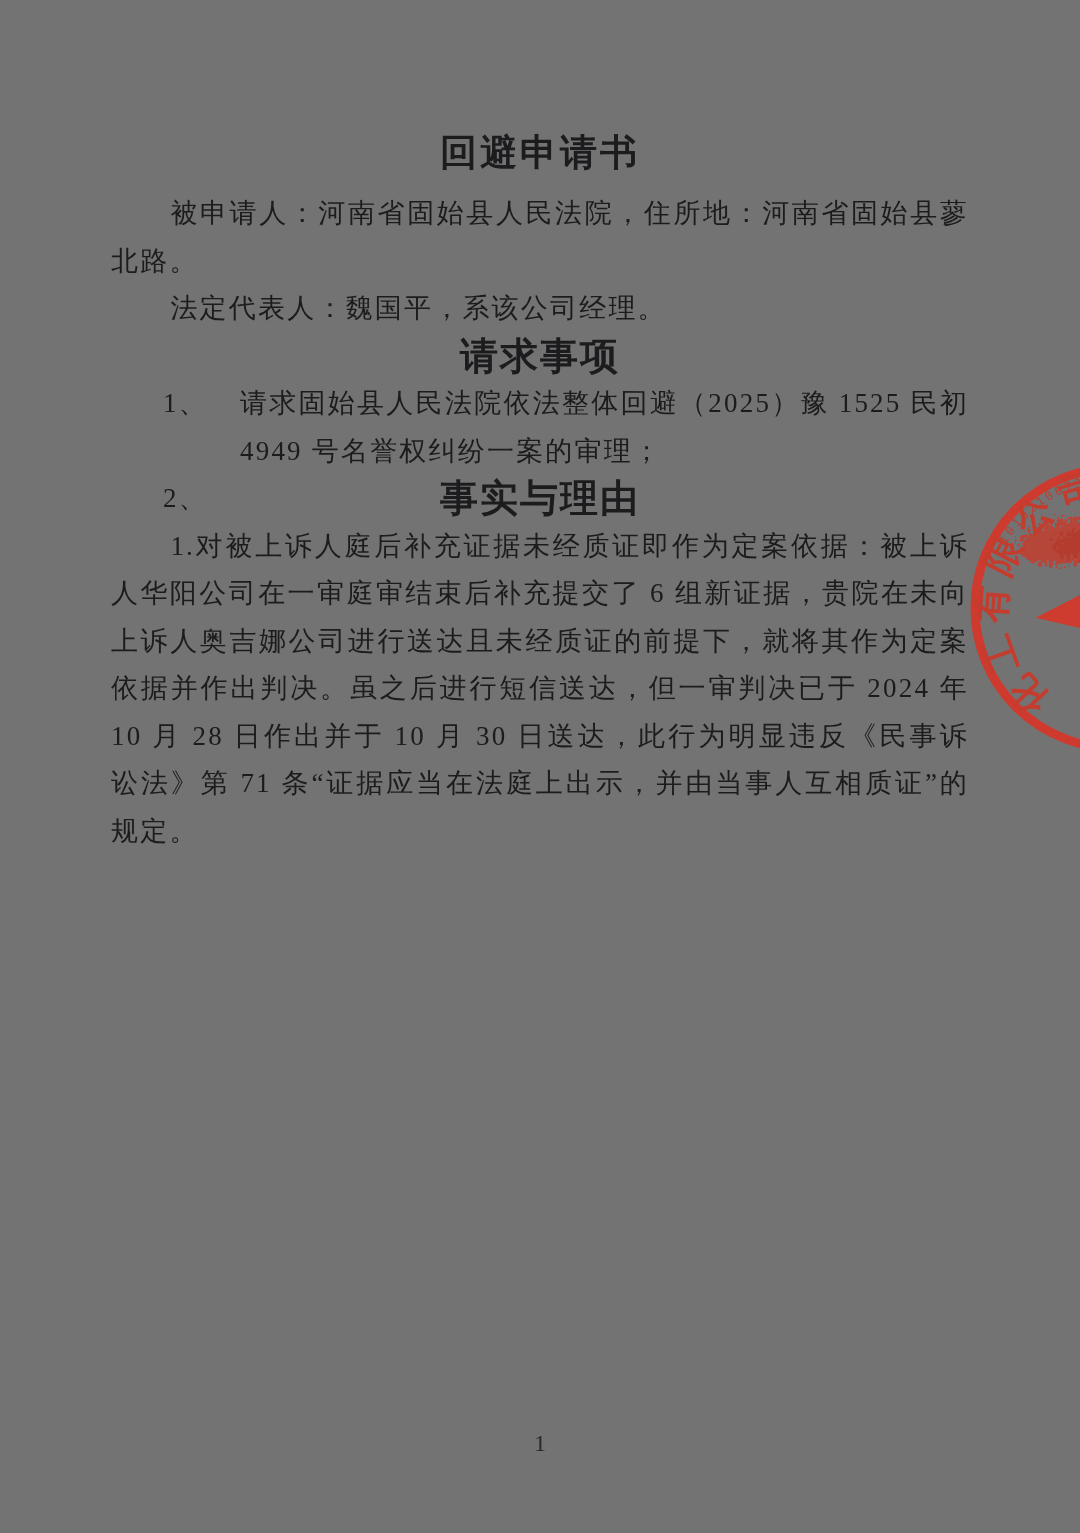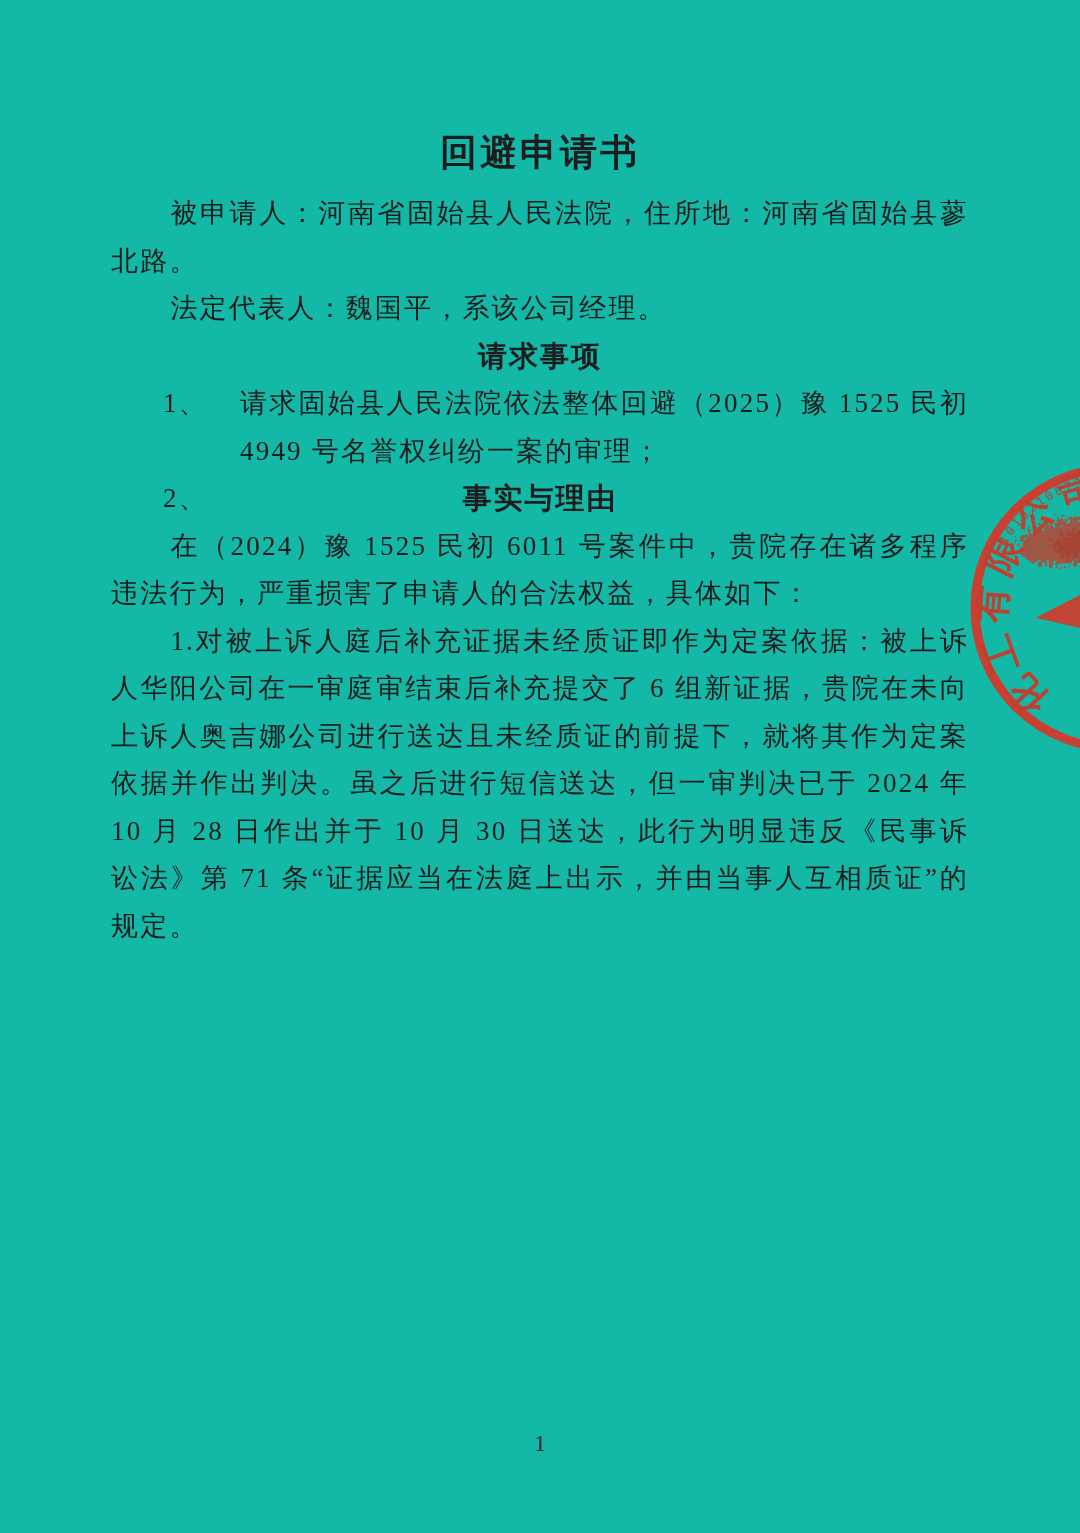--- a/index.html
+++ b/index.html
@@ -1,19 +1,19 @@
 <!DOCTYPE html>
 <html><head>
 <meta charset="utf-8">
 <style>
   html,body{margin:0;padding:0;background:#ffffff;}
   .page{
     position:relative;
     width:1080px;height:1533px;
-    background:#14b8a6;
+    background:#737373;
     overflow:hidden;
     font-family:"Liberation Serif","DejaVu Serif",serif;
     color:#1c1c1e;
   }
   .content{
     position:absolute;
     left:111px;top:128px;
     width:858px;
     font-size:27px;
     line-height:47.5px;
@@ -25,21 +25,21 @@
     font-size:37px;
     line-height:50px;
     font-weight:700;
     text-align:center;
     letter-spacing:3px;
   }
   .para{margin:0;text-indent:2.2em;}
   .para.bold{font-weight:700;}
   .heading{
     margin:0;
-    font-size:29px;
+    font-size:38px;
     line-height:47.5px;
     font-weight:700;
     text-align:center;
     letter-spacing:2px;
   }
   .item{position:relative;margin:0;padding-left:129px;}
   .item .num{position:absolute;left:52px;top:0;}
   .footer{
     position:absolute;
     left:0;top:1430px;width:1080px;
@@ -83,21 +83,20 @@
     <div class="item">
       <span class="num">1、</span>
       <span>请求固始县人民法院依法整体回避（2025）豫 1525 民初 4949 号名誉权纠纷一案的审理；</span>
     </div>
     <div class="item">
       <span class="num">2、</span>
     </div>
 
     <h2 class="heading">事实与理由</h2>
 
-    <p class="para">在（2024）豫 1525 民初 6011 号案件中，贵院存在诸多程序违法行为，严重损害了申请人的合法权益，具体如下：</p>
     <p class="para">1.对被上诉人庭后补充证据未经质证即作为定案依据：被上诉人华阳公司在一审庭审结束后补充提交了 6 组新证据，贵院在未向上诉人奥吉娜公司进行送达且未经质证的前提下，就将其作为定案依据并作出判决。虽之后进行短信送达，但一审判决已于 2024 年 10 月 28 日作出并于 10 月 30 日送达，此行为明显违反《民事诉讼法》第 71 条“证据应当在法庭上出示，并由当事人互相质证”的规定。</p>
   </div>
 
   <svg class="seal" viewBox="0 0 310 310" xmlns="http://www.w3.org/2000/svg">
     <defs>
       <path id="ringPath" d="M 91.9,245.1 A 110,110 0 0 1 164.6,45.4" fill="none"></path>
       <path id="serialPath" d="M 45.9,92 A 126,126 0 0 1 236,58.5" fill="none"></path>
       <filter id="rough" x="-40%" y="-40%" width="180%" height="180%">
         <feTurbulence type="fractalNoise" baseFrequency="0.28" numOctaves="2" result="n"></feTurbulence>
         <feDisplacementMap in="SourceGraphic" in2="n" scale="22"></feDisplacementMap>

